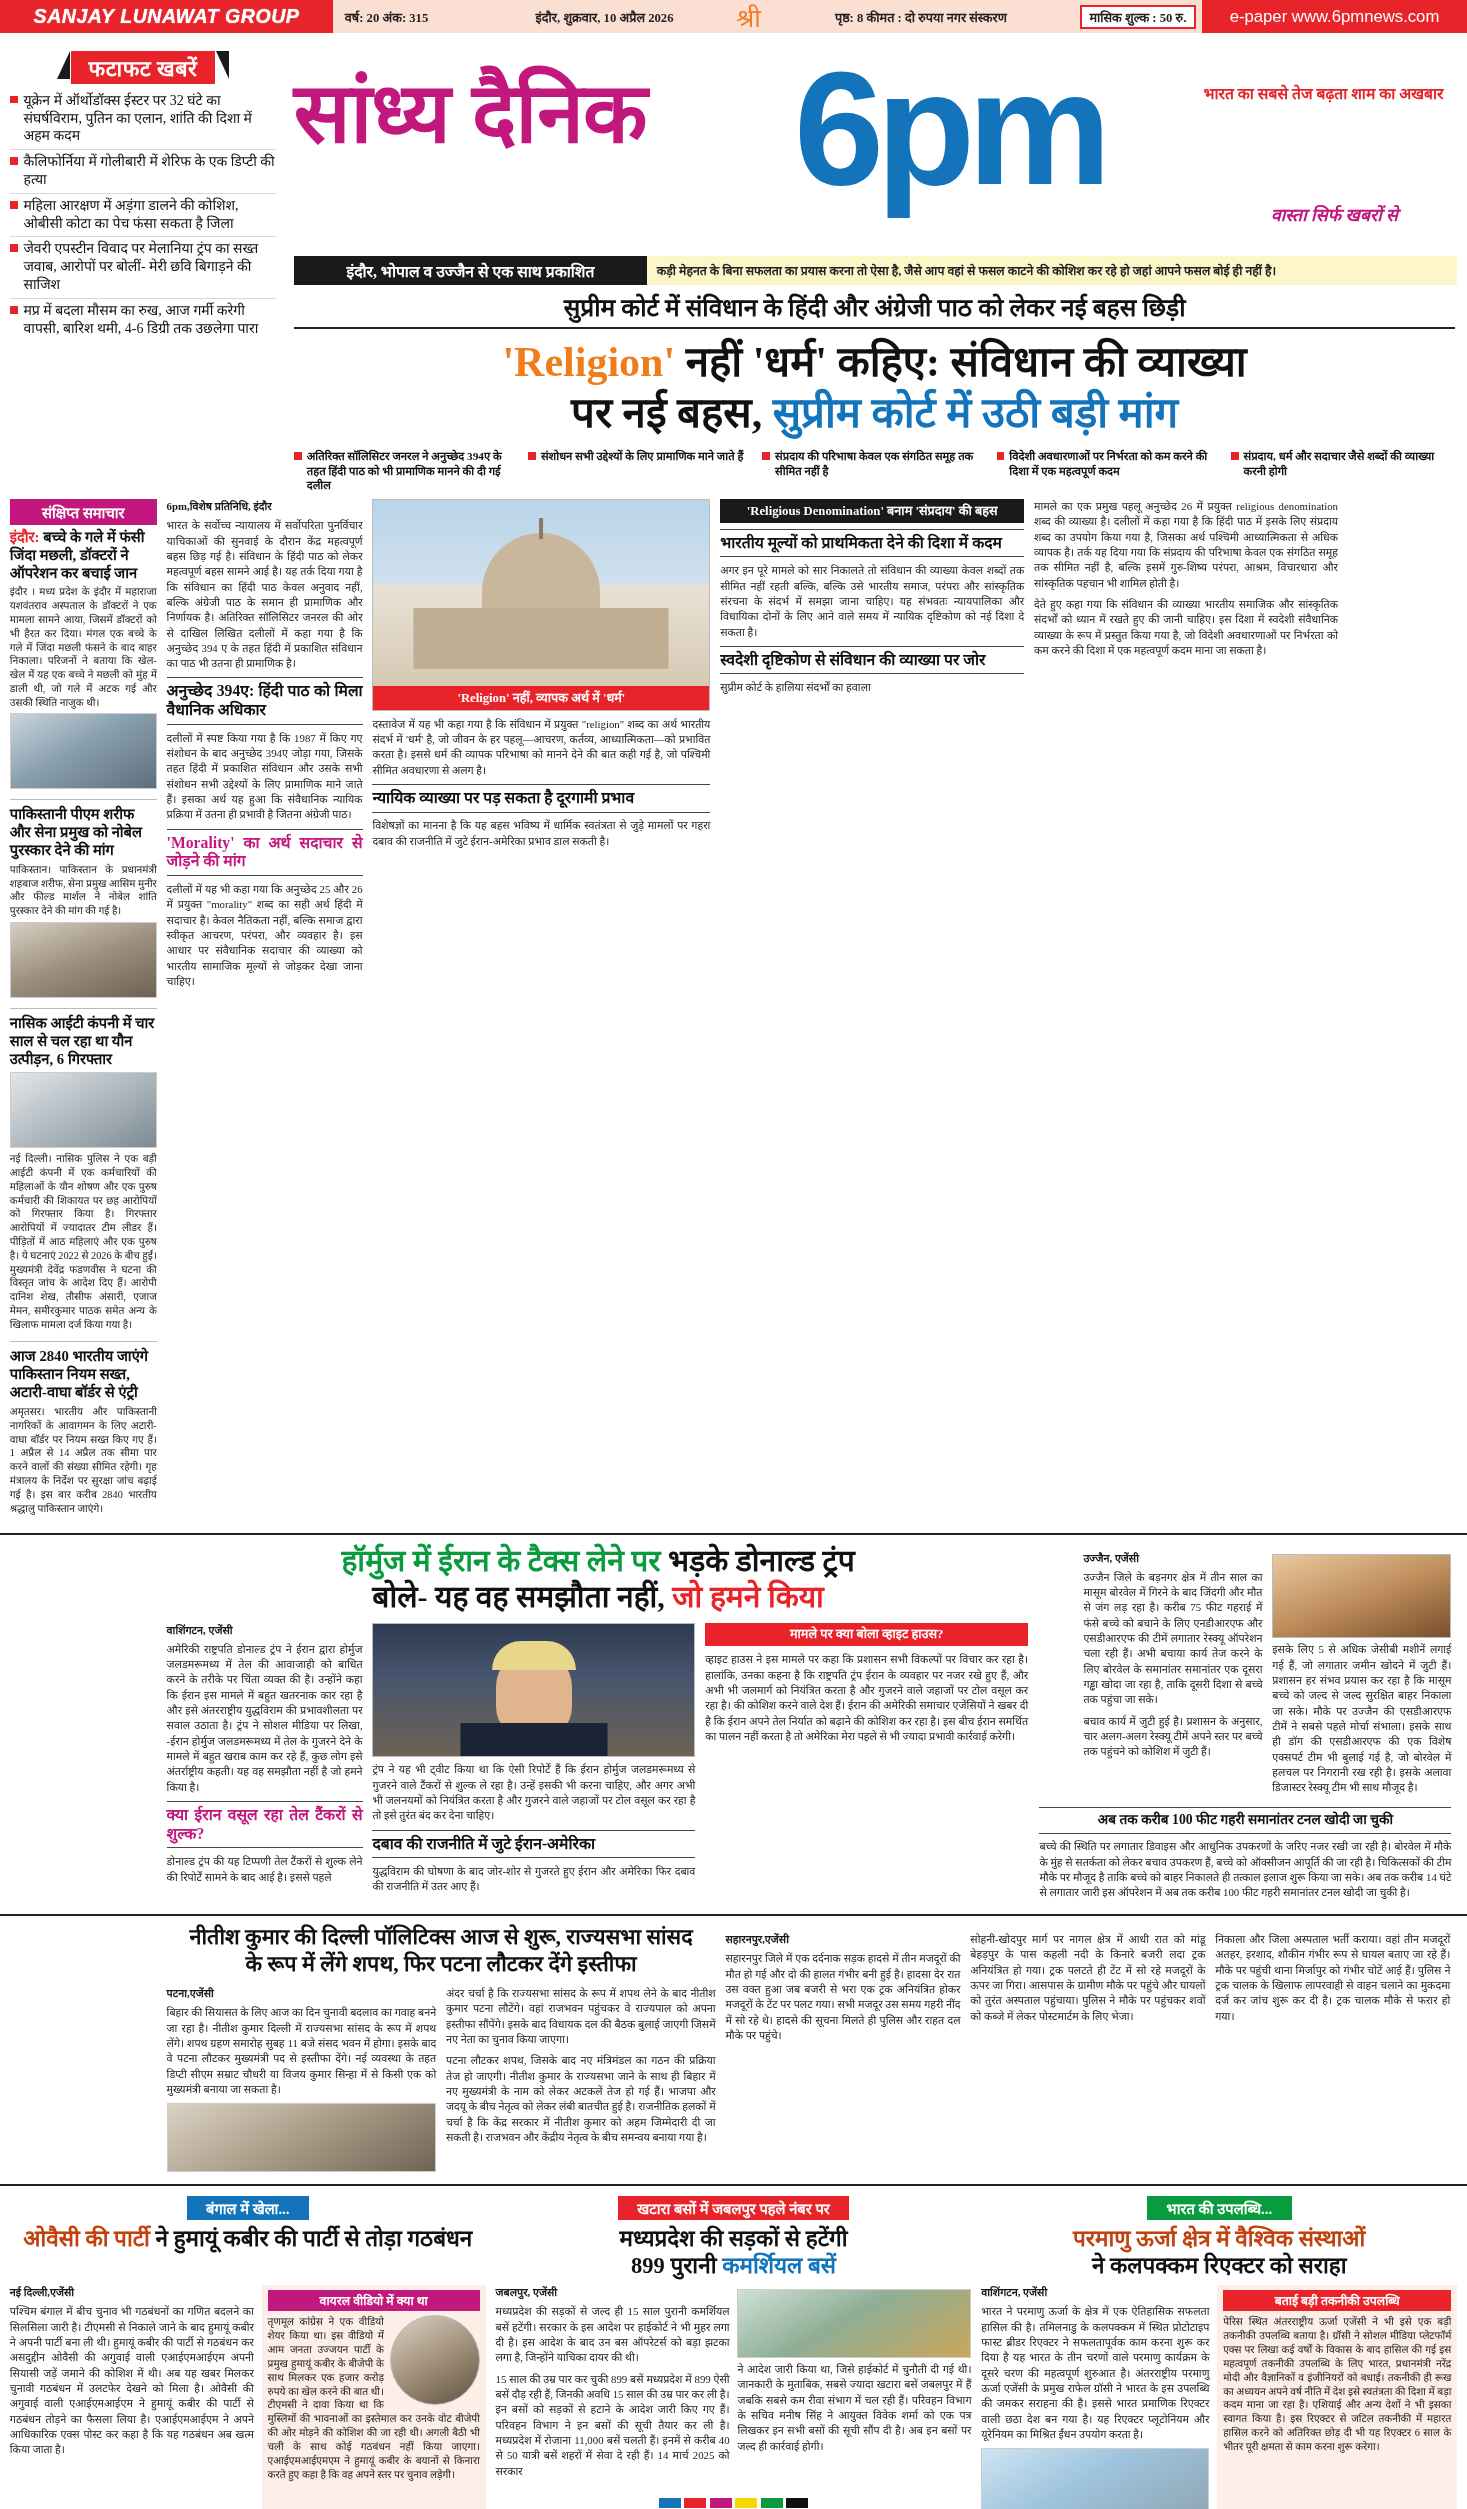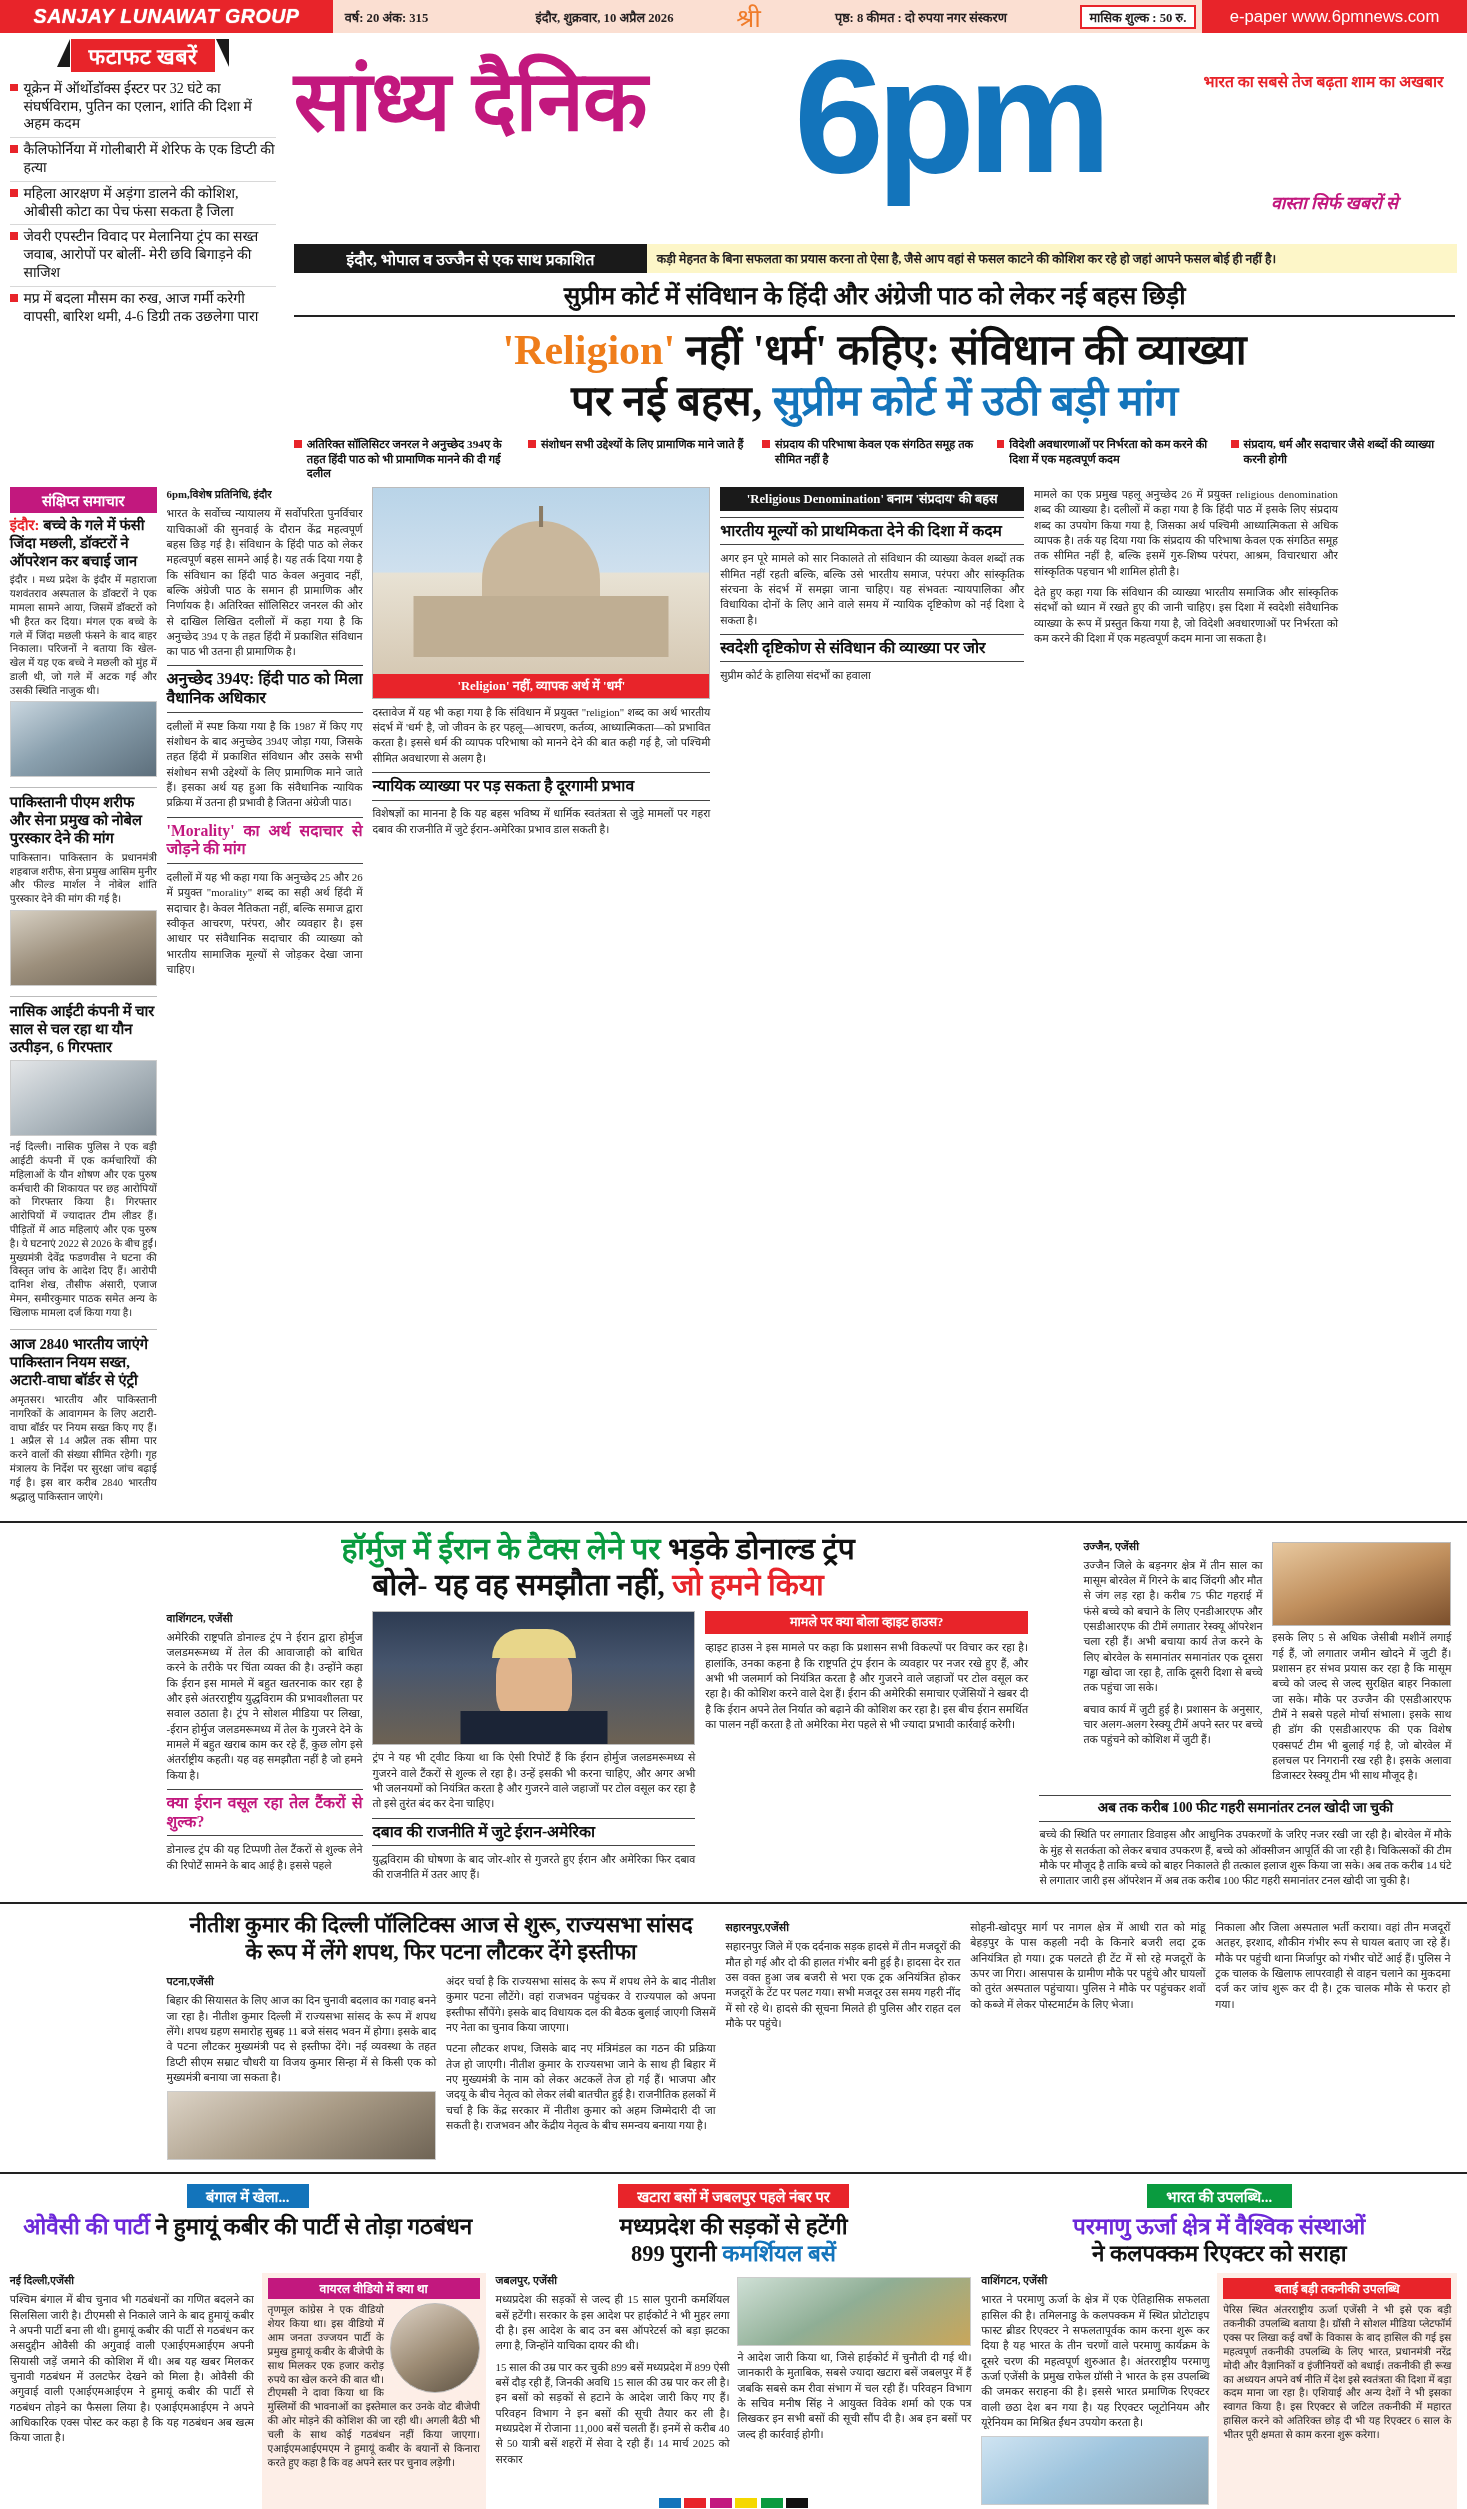--- a/index.html
+++ b/index.html
@@ -34,21 +34,21 @@
   .tb-fee { background:#fbdfd2; display:flex; align-items:center; padding:0 5.9px; }
   .tb-fee span { border:2px solid #e8242a; padding:1px 7.8px; font-size:12.7px;
                  font-weight:bold; color:#231f20; background:#fff; }
   .tb-epaper {
     background:#e8242a; color:#fff; font-family:"Liberation Sans", sans-serif;
     font-size:16.7px; display:flex; align-items:center; justify-content:center;
     padding:0 13.7px; width:265px;
   }
 
   
-  .masthead-row { display:flex; height:211px; position:relative; }
+  .masthead-row { display:flex; height:211px; position:relative;margin-top:12px; }
   .flash-box { width:284px; padding:5.9px 7.8px 0 9.8px; position:relative; }
   .flash-title-wrap { position:relative; display:flex; justify-content:center; }
   .flash-title {
     background:#e8242a; color:#fff; font-weight:bold; font-size:21.6px;
     padding:2px 17.6px; position:relative; display:inline-block; letter-spacing:0.5px;
   }
   .flash-title:before, .flash-title:after{
     content:""; position:absolute; top:0; border-style:solid;
   }
   .flash-title:before{ left:-13.7px; border-width:0 0 28px 13.7px; border-color:transparent transparent #1a1a1a transparent;}
@@ -168,21 +168,21 @@
   .bottom-banners { display:flex; gap:9.8px; padding:9.8px 9.8px 0; }
   .bn { flex:1; }
   .bn-tag {
     display:block; margin:0 auto 4.9px; text-align:center; color:#fff; font-weight:bold;
     font-size:14.7px; padding:2px 19.6px; width:max-content; position:relative;
   }
   .bn-tag.blue { background:#1374bb; }
   .bn-tag.red { background:#e8242a; }
   .bn-tag.green { background:#0a9b3f; }
   .bn-head { text-align:center; font-size:22.5px; font-weight:bold; line-height:1.22; color:#111; }
-  .bn-head .red { color:#6d28d9; }
+  .bn-head .red { color:#c2410c; }
   .bn-head .blue { color:#1374bb; }
 
   .bottom-cols { display:flex; gap:9.8px; padding:5.9px 9.8px 0; }
   .sidebox { background:#fdeee7; padding:4.9px 5.9px; }
   .sidebox-title {
     background:#e8242a; color:#fff; font-size:12.3px; font-weight:bold;
     text-align:center; padding:2px 3.9px; margin-bottom:3.9px;
   }
   .sidebox-title.pink{ background:#c2187e; }
   .sidebox-body { font-size:10.3px; line-height:1.35; text-align:justify; color:#222; }

